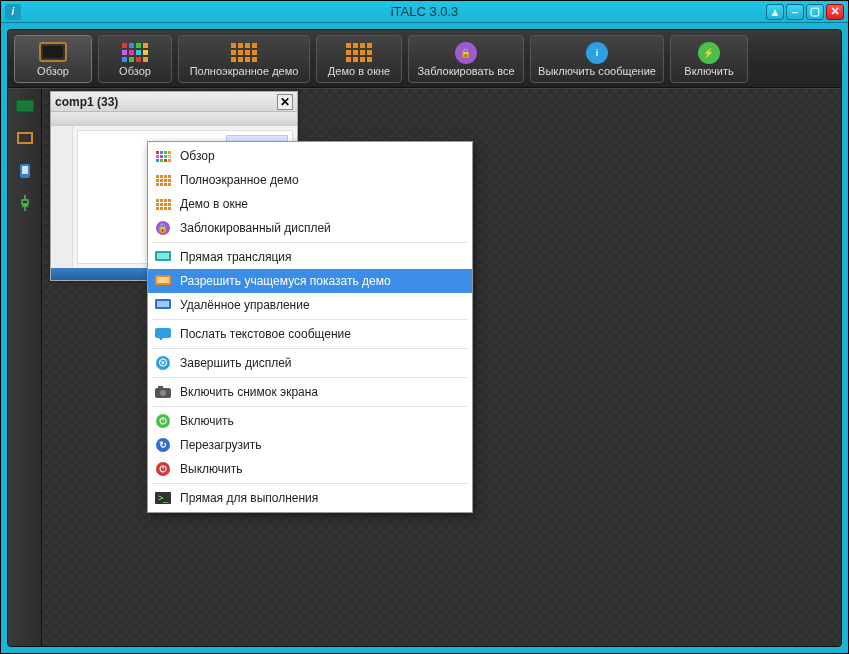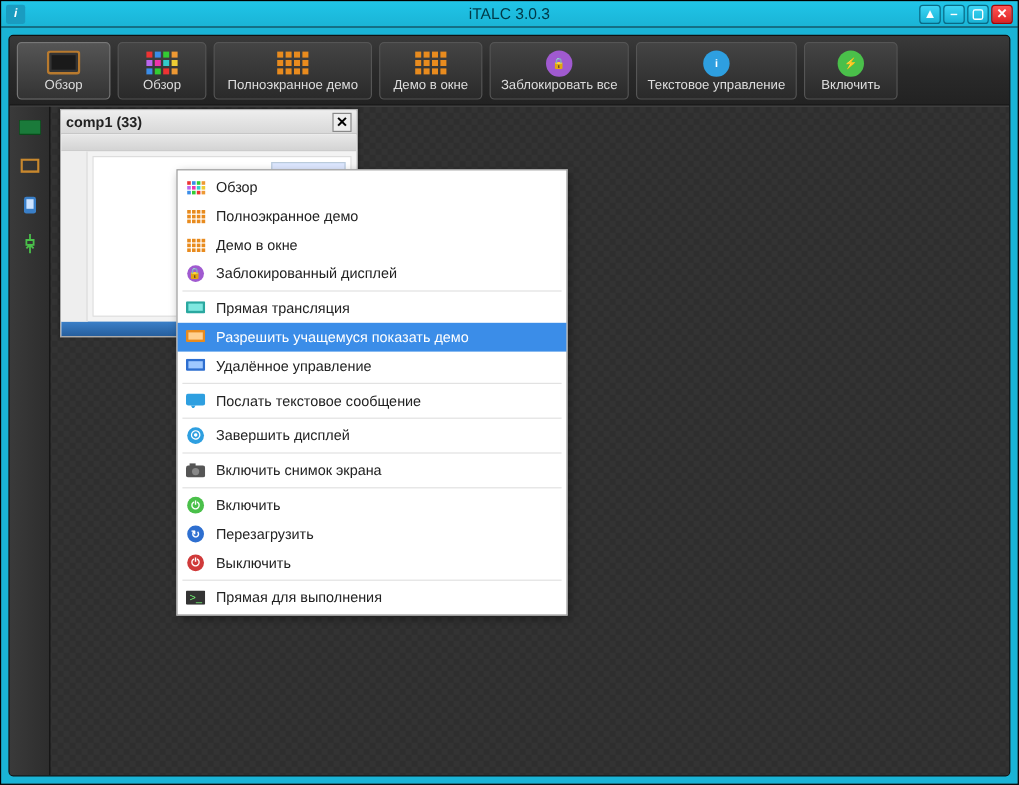--- a/index.html
+++ b/index.html
@@ -152,21 +152,21 @@
         <div class="tool-btn tb4">
           <div class="tb-icon">
             <div class="circle-icon" style="width:22px;height:22px;background:#a05ad0">🔒</div>
           </div>
           <span>Заблокировать все</span>
         </div>
         <div class="tool-btn tb5">
           <div class="tb-icon">
             <div class="circle-icon" style="width:22px;height:22px;background:#2e9fe0">i</div>
           </div>
-          <span>Текстовое управление</span>
+          <span>Выключить сообщение</span>
         </div>
         <div class="tool-btn tb6">
           <div class="tb-icon">
             <div class="circle-icon" style="width:22px;height:22px;background:#4ac04a">⚡</div>
           </div>
           <span>Включить</span>
         </div>
       </div>
       <div class="content">
         <div class="sidebar">

